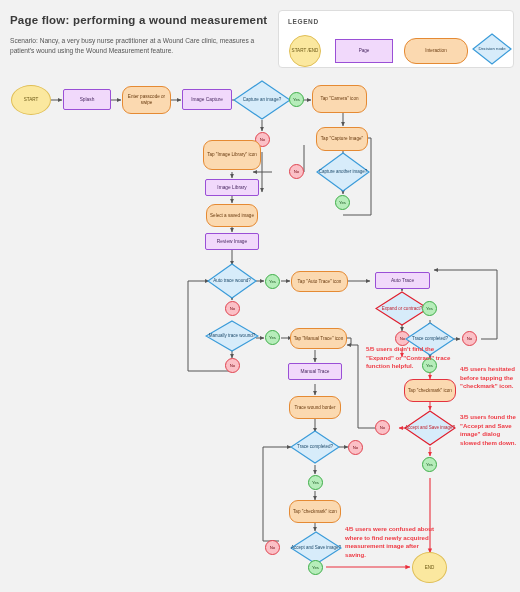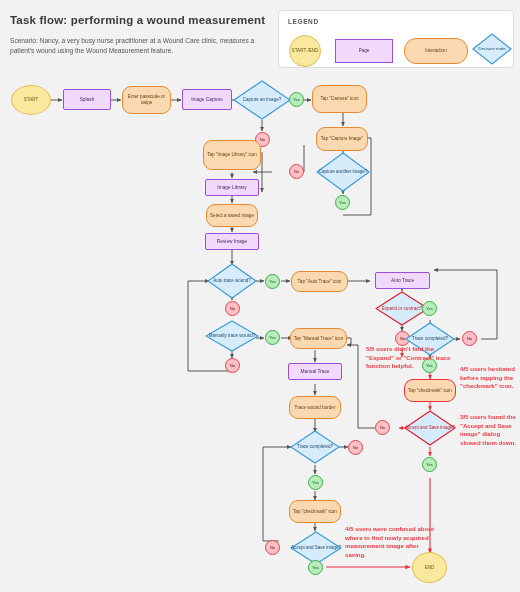--- a/index.html
+++ b/index.html
@@ -49,21 +49,21 @@
       font-size:4.5px;color:#1d4a6b;line-height:1.2;}
   .dia-wrap.warn .dia-txt{color:#c0202d;}
 
   .note{position:absolute;color:#ee3b45;font-size:6.1px;line-height:1.42;font-weight:bold;}
 </style>
 </head>
 <body>
 
 <div id="stage">
 
-  <div class="ttl">Task flow: performing a wound measurement</div>
+  <div class="ttl">Page flow: performing a wound measurement</div>
   <div class="sub">Scenario: Nancy, a very busy nurse practitioner at a Wound Care clinic, measures a patient's wound using the Wound Measurement feature.</div>
 
   <div class="legend">
     <div class="lg-ttl">LEGEND</div>
 
     <div class="lgitem" style="left:10px;width:30px;height:30px;border-radius:50%;background:#fbe89f;border:1.2px solid #e0bf57;color:#6d5a17;">
       <span>START /END</span>
     </div>
 
     <div class="lgitem" style="left:56px;width:56px;height:22px;top:28px;background:#f1d9fb;border:1.2px solid #9a4fd6;color:#4b2a63;">

